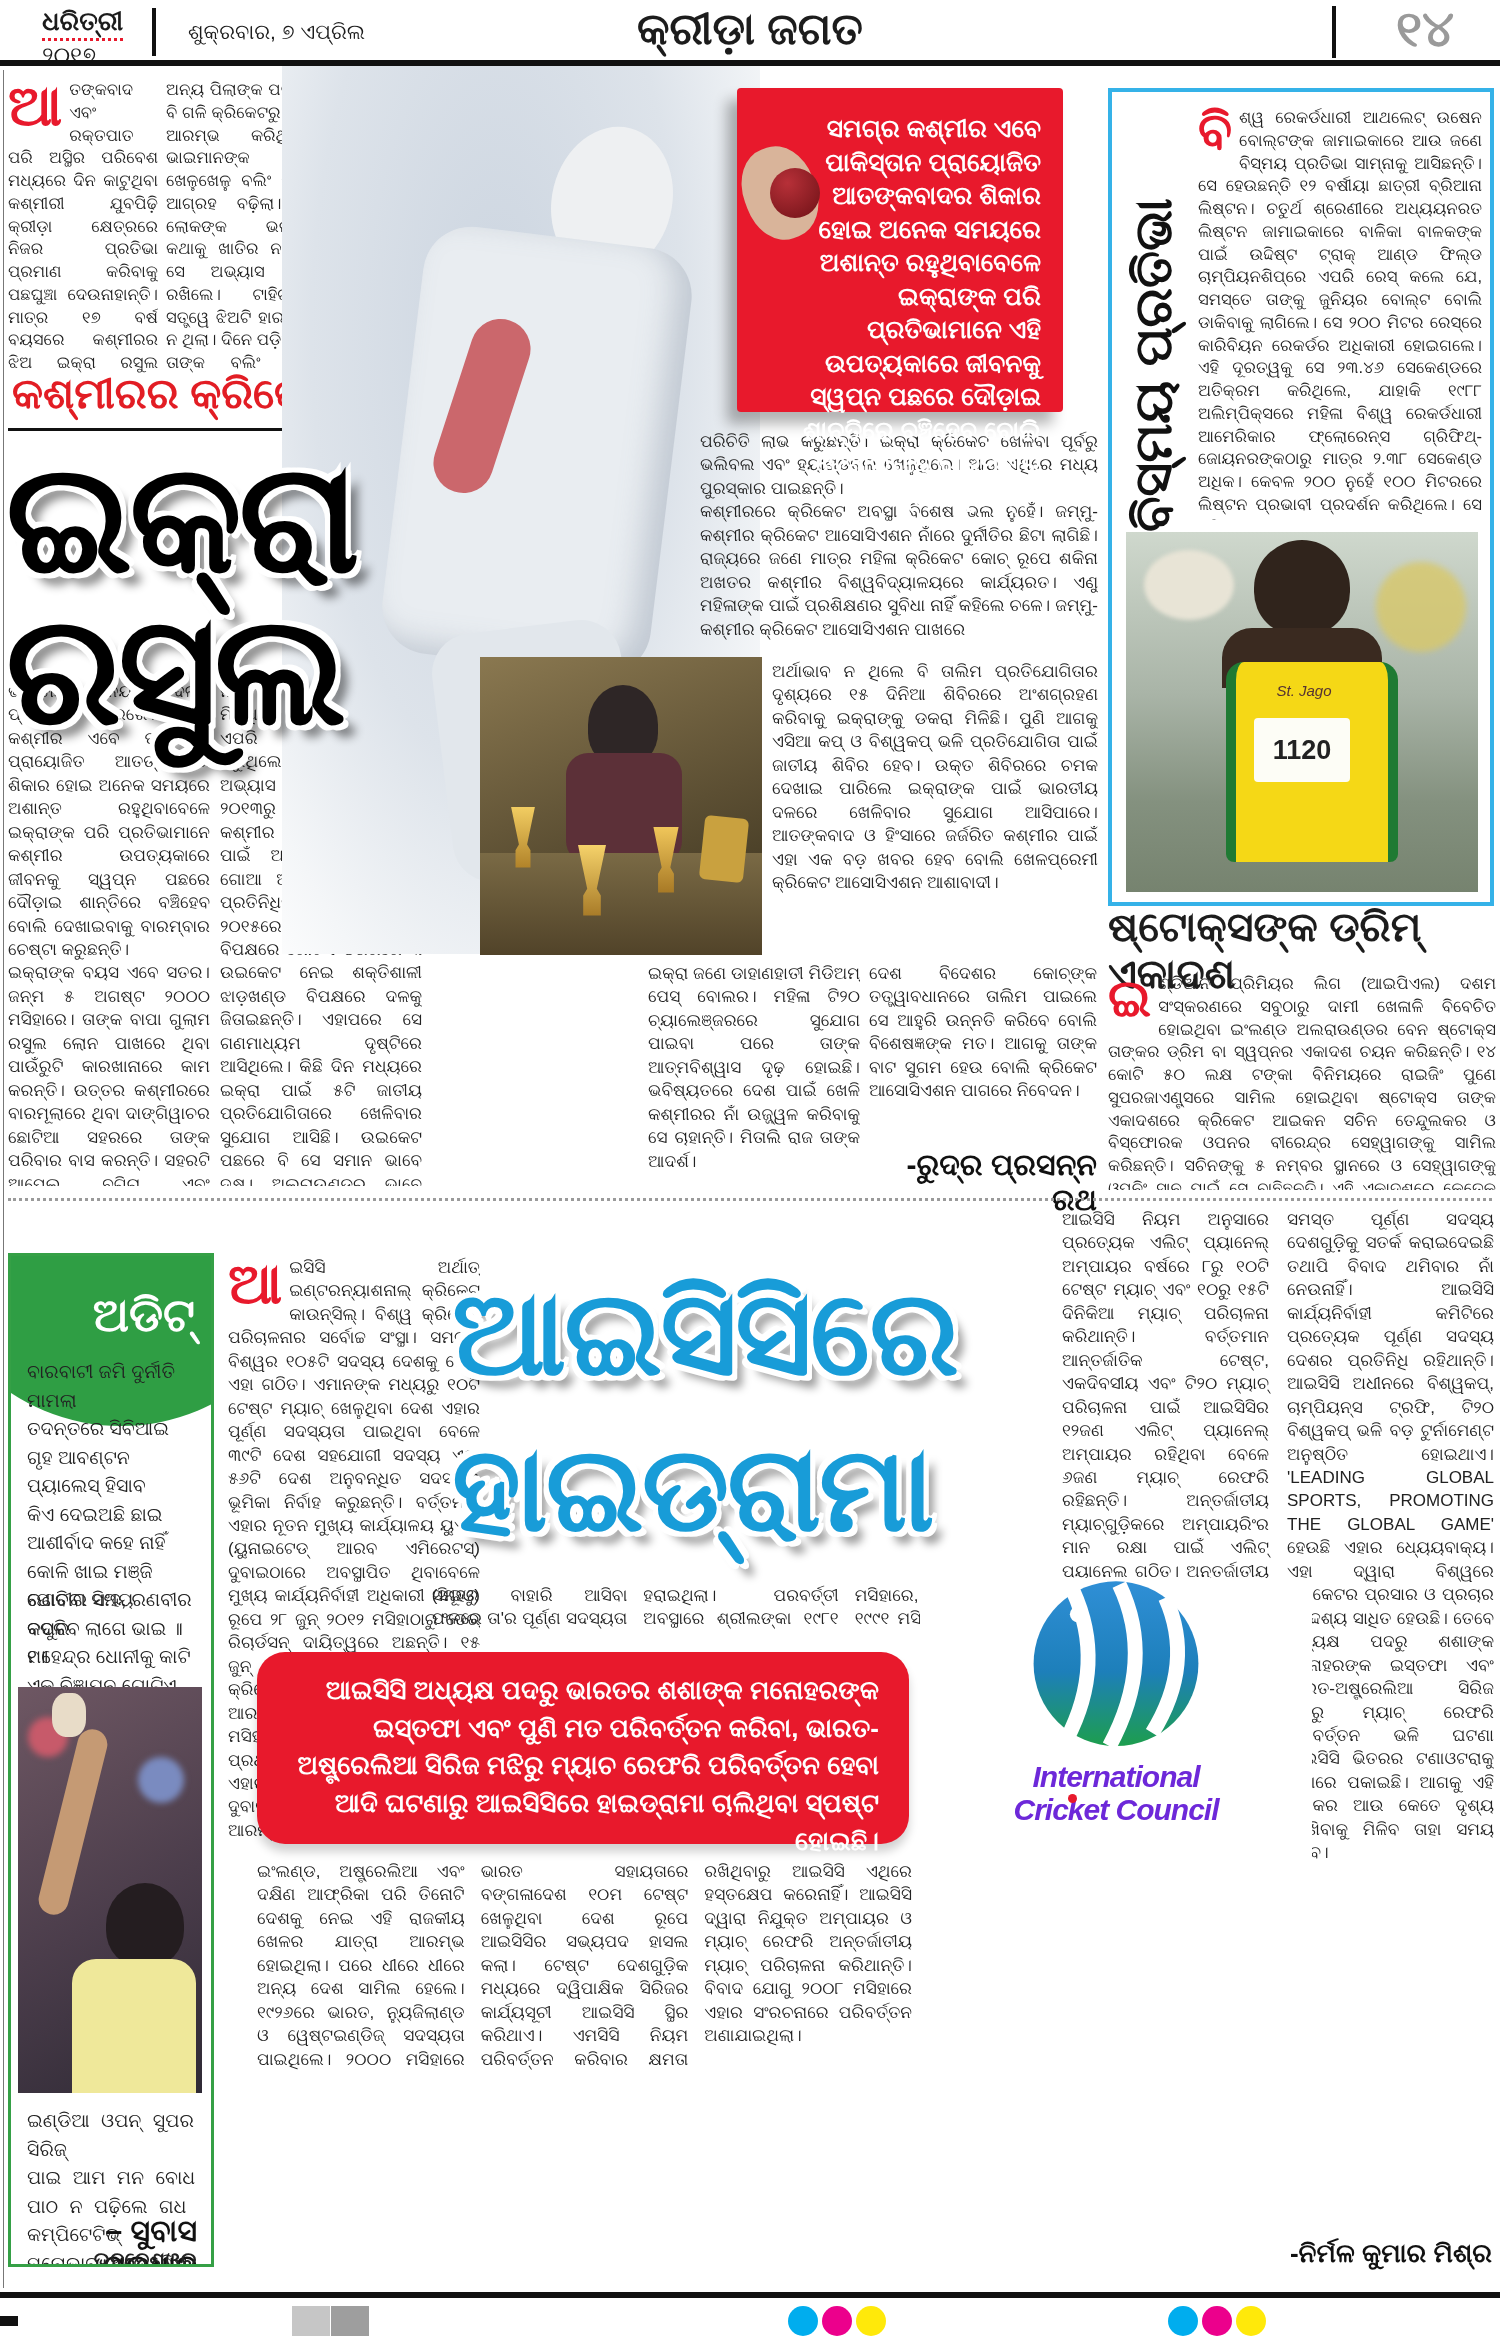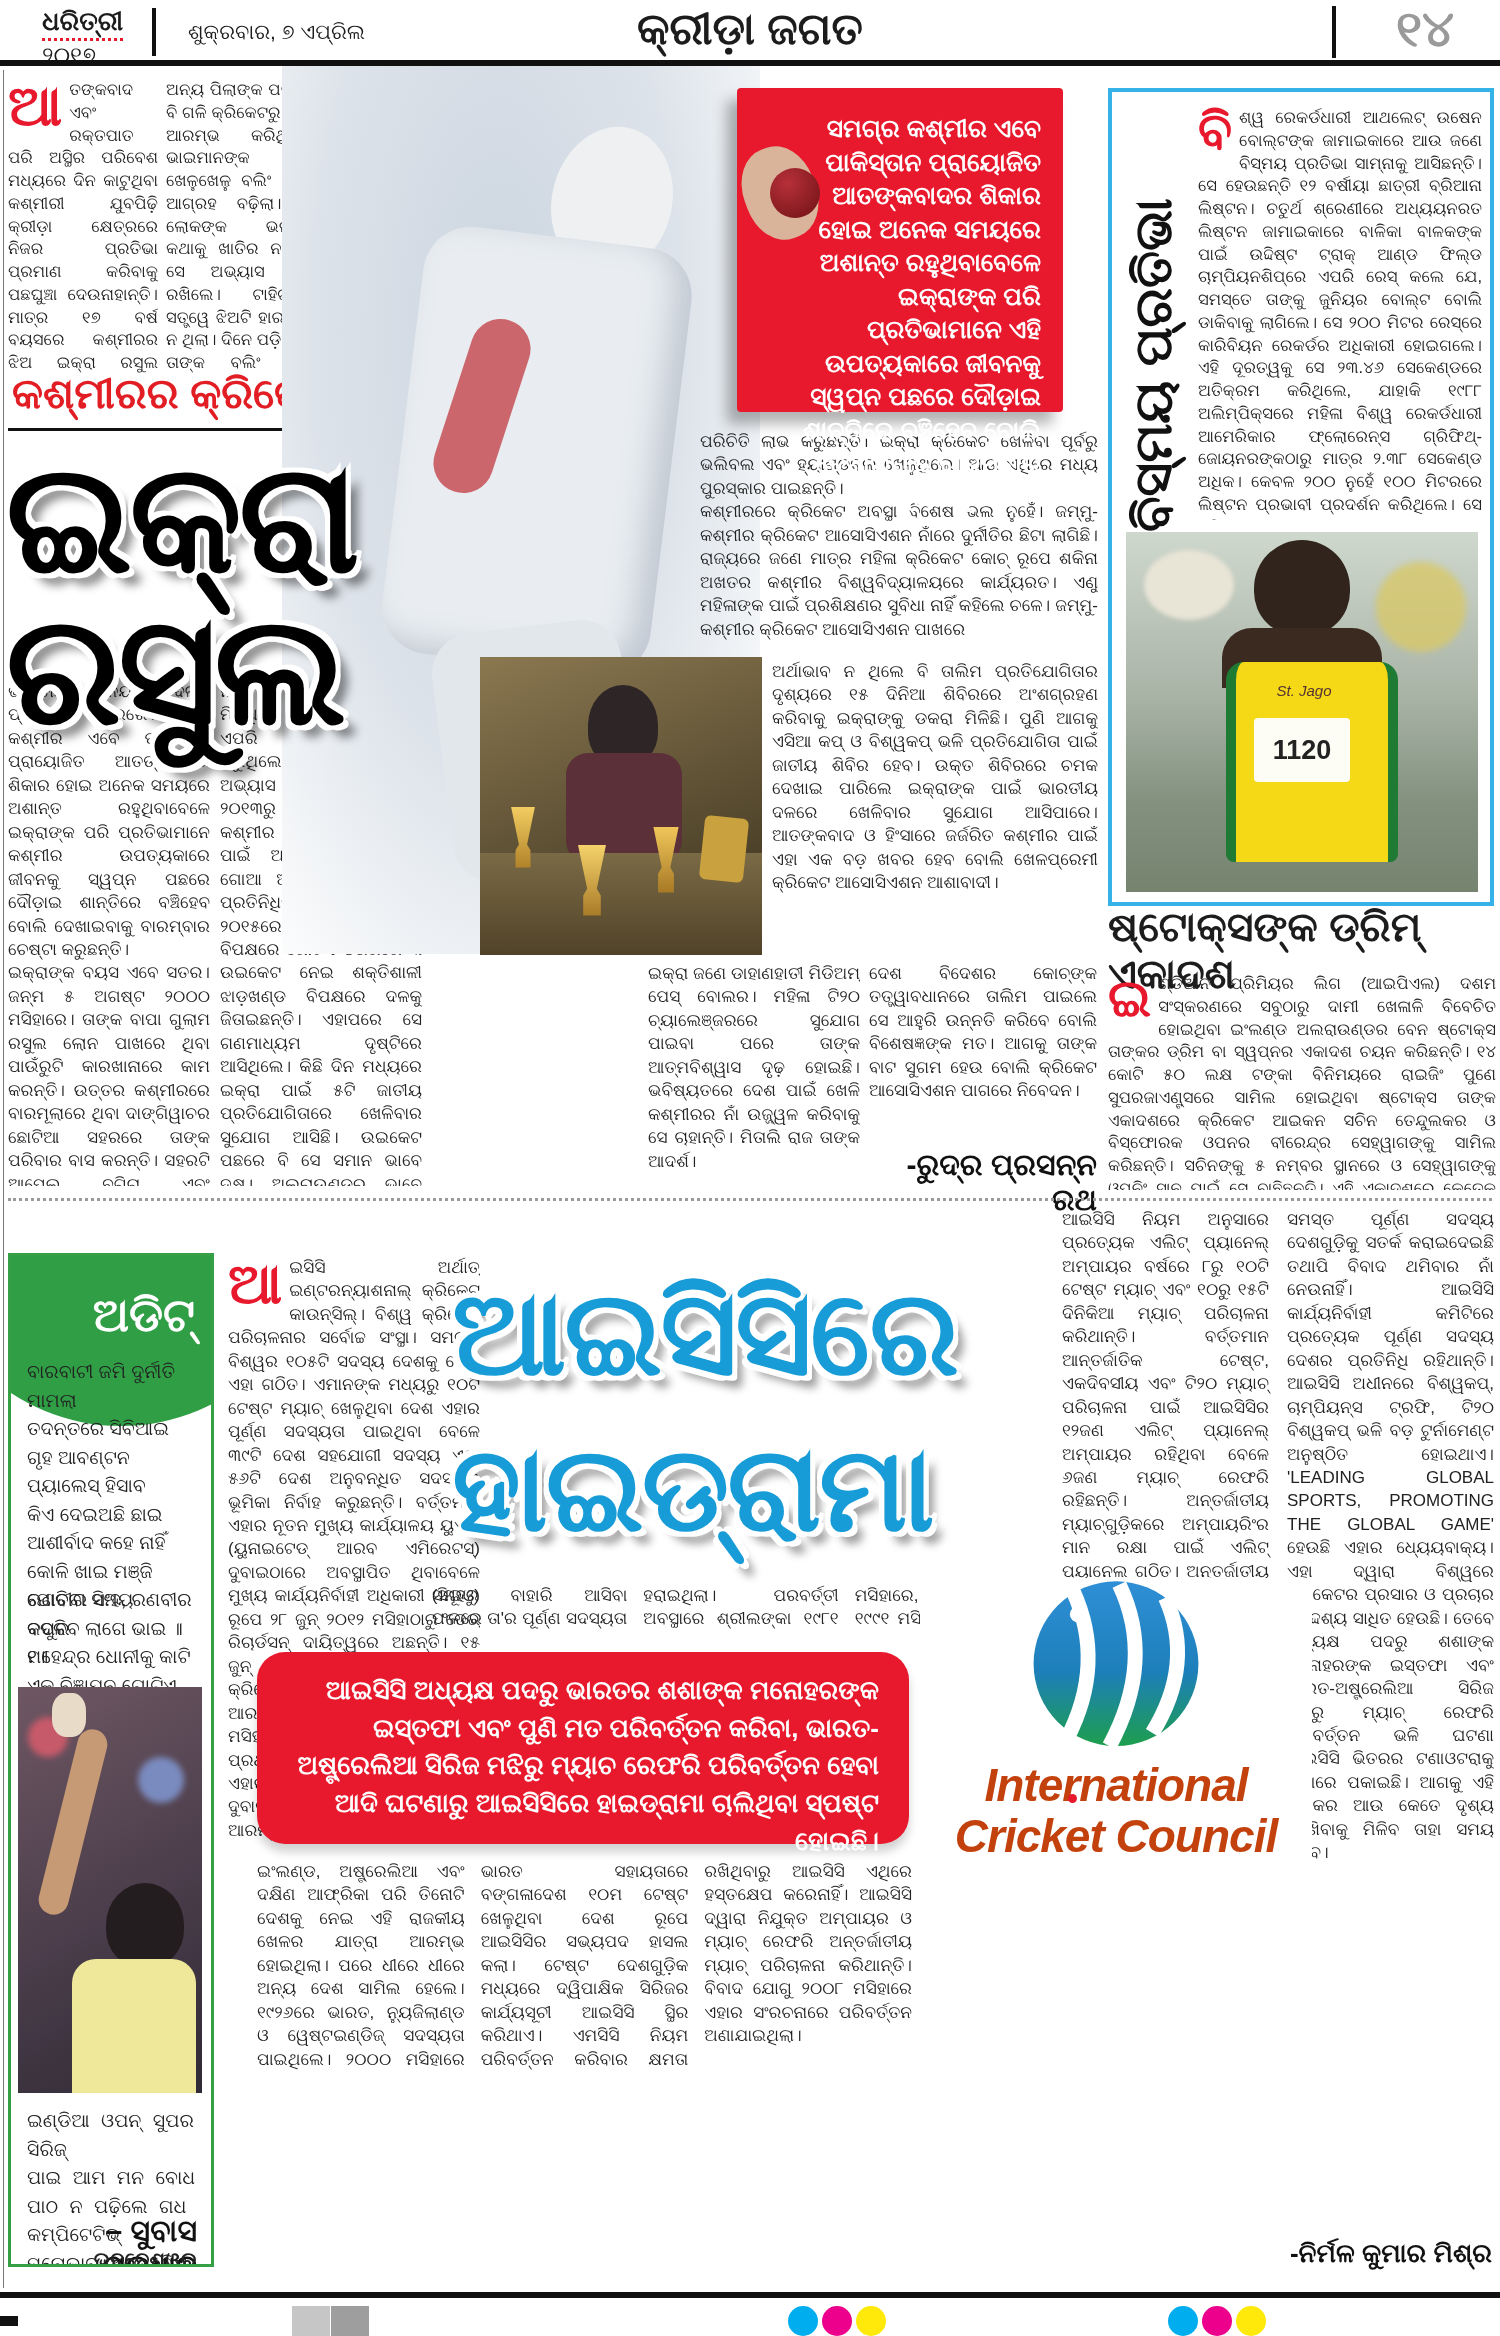--- a/index.html
+++ b/index.html
@@ -56,21 +56,21 @@
   .gplace{position:absolute;right:14px;font-size:21px;font-weight:bold;text-align:right;color:#222;}
   .bluehead{left:452px;top:1256px;width:640px;font-size:118px;font-weight:800;line-height:1.32;letter-spacing:-2px;color:#189cd8;
      text-shadow:-5px -5px 0 #fff,5px -5px 0 #fff,-5px 5px 0 #fff,5px 5px 0 #fff,10px 12px 8px rgba(0,0,0,.38);z-index:2;}
   .quotebox{left:257px;top:1652px;width:652px;height:192px;background:#e8192c;border-radius:28px;z-index:3;
      box-shadow:0 8px 10px rgba(0,0,0,.18);}
   .quotebox-inner{position:absolute;left:30px;right:30px;top:20px;bottom:16px;color:#fff;font-weight:bold;
      font-size:26px;line-height:1.45;text-align:right;}
   .cols3{column-gap:16px;column-count:3;}
   .cols2{column-gap:18px;column-count:2;}
   .icclogo{left:920px;top:1578px;width:392px;height:300px;background:#fff;z-index:4;text-align:center;}
-  .icc-text{font-size:46px;font-weight:bold;font-style:italic;letter-spacing:-1px;color:#c2410c;line-height:1.1;}
+  .icc-text{font-size:30px;font-weight:bold;font-style:italic;letter-spacing:-1px;color:#6d28d9;line-height:1.1;}
   .regsq{position:absolute;width:38px;height:38px;}
   .dot{position:absolute;width:30px;height:30px;border-radius:50%;}
 </style>
 </head>
 <body>
 
 <div id="page">
 
   <div class="abs masthead">
     <div class="paper">ଧରିତ୍ରୀ</div>

